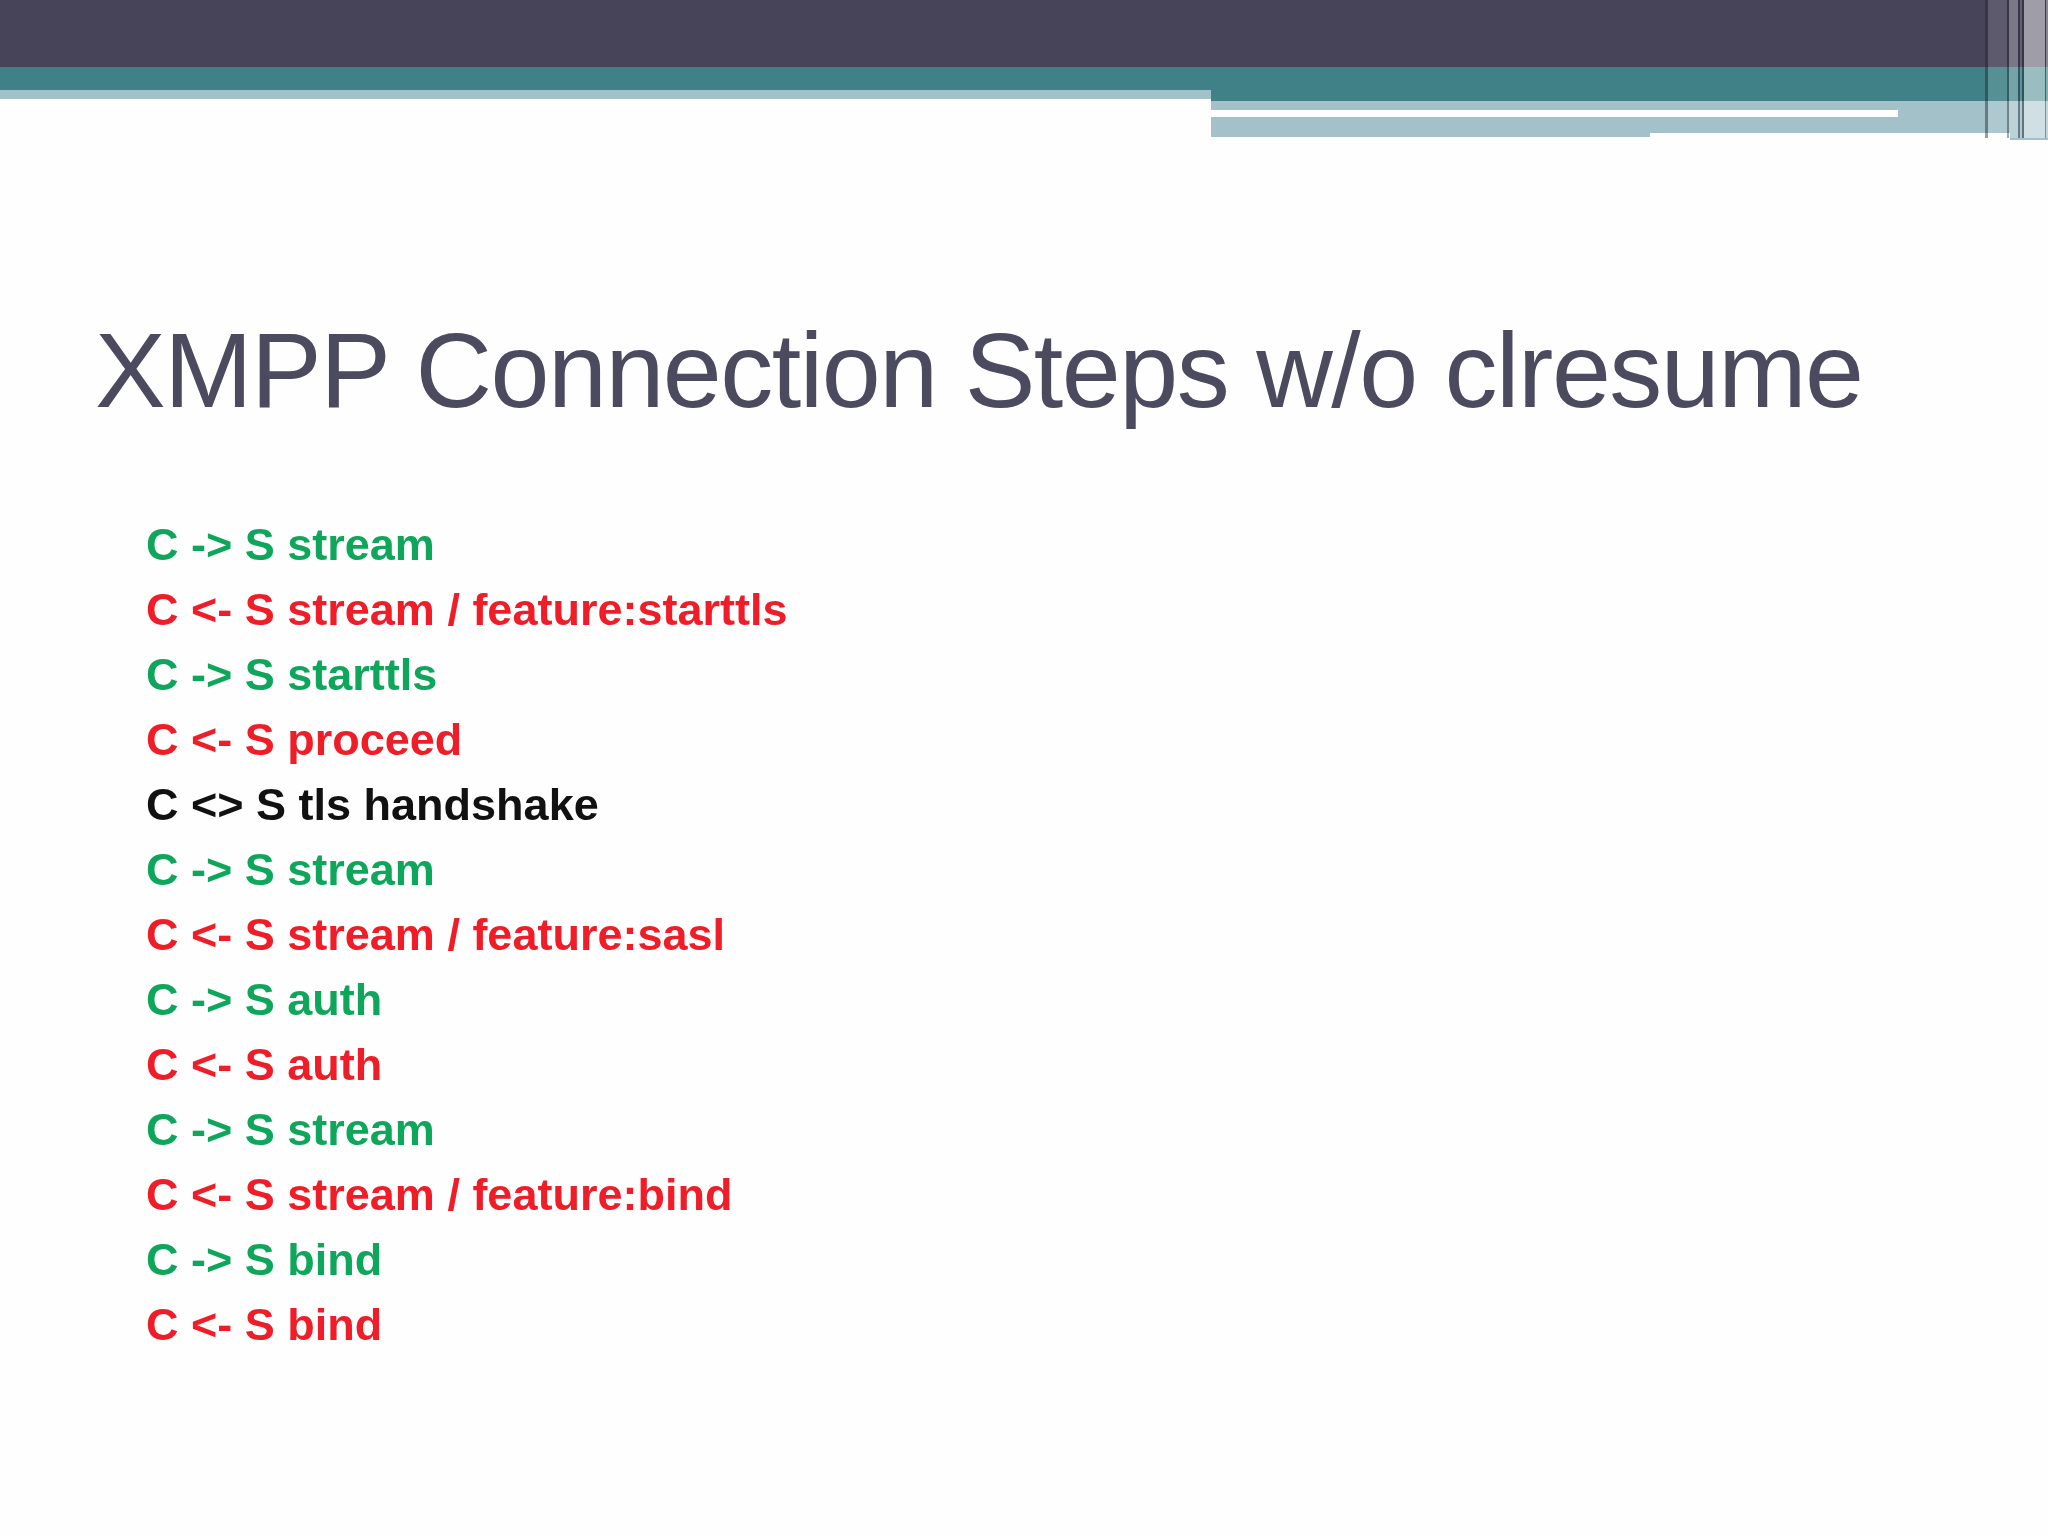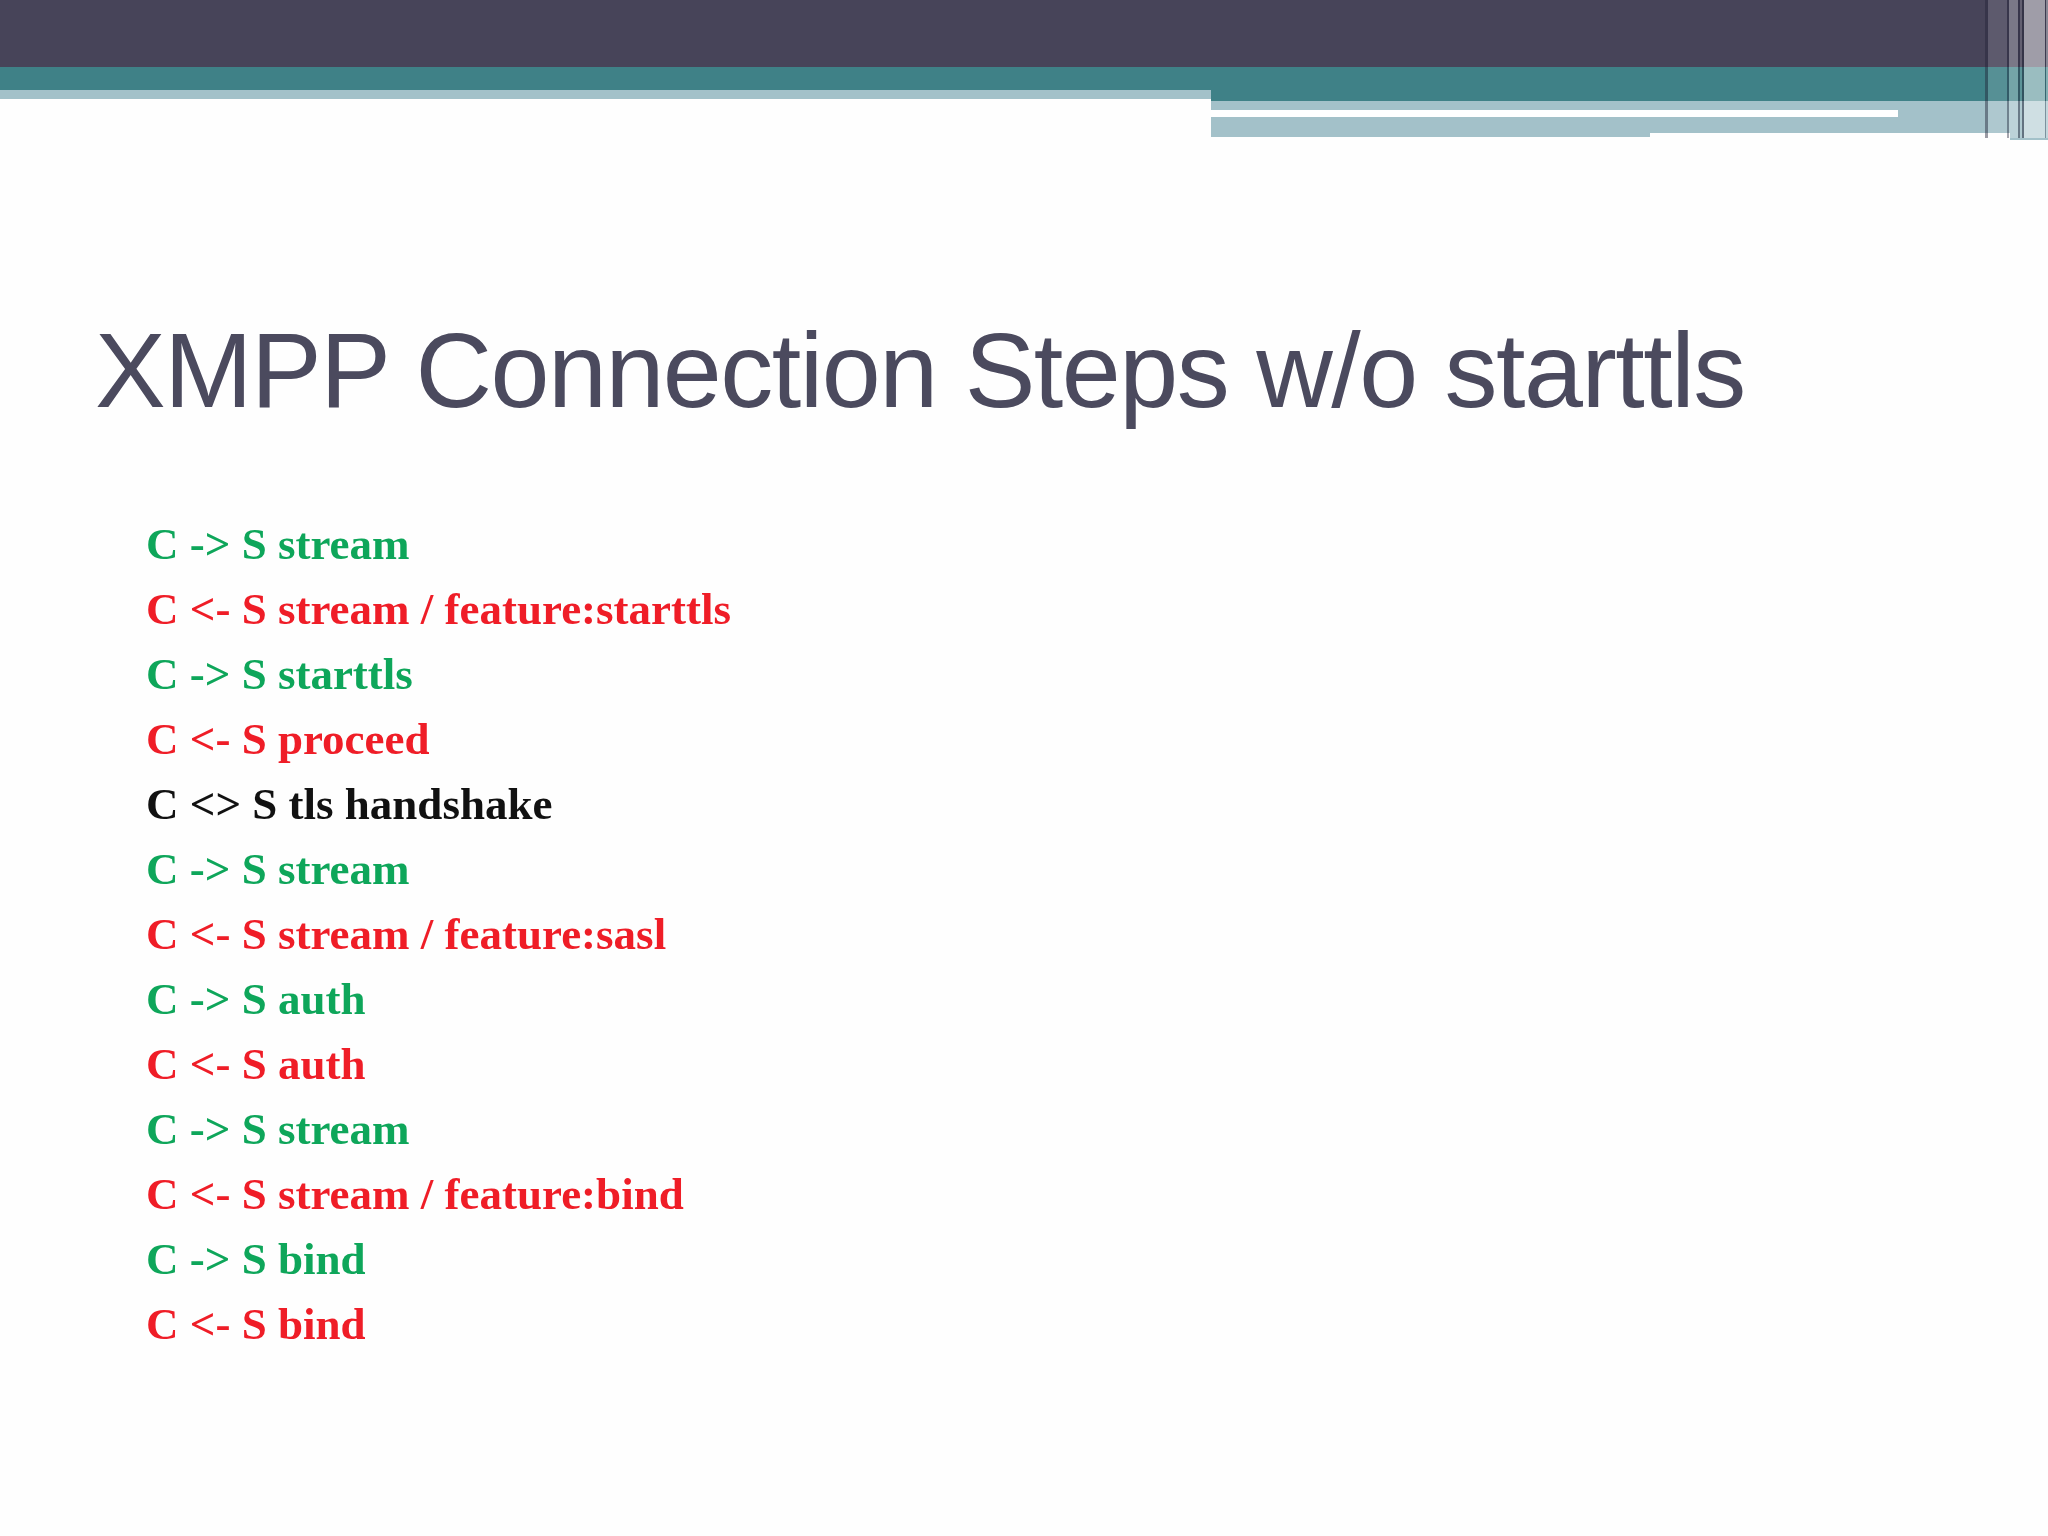--- a/index.html
+++ b/index.html
@@ -69,21 +69,21 @@
   .title{
     position:absolute;left:95px;top:317px;
     font-size:106px;line-height:1.0;
     letter-spacing:-1.5px;
     color:var(--c-title);
     white-space:nowrap;
   }
   
   .code-block{
     position:absolute;left:146px;top:512px;
-    font-family:Liberation Serif, serif;
+    font-family:Liberation Sans, sans-serif;
     font-size:45px;font-weight:bold;
     white-space:pre;
   }
   .code-line{
     height:65px;line-height:65px;
   }
 </style>
 </head>
 <body>
 
@@ -103,17 +103,17 @@
     <span class="es3"></span>
     <span class="es4"></span>
     <span class="es5"></span>
     <span class="es6"></span>
     <span class="es7"></span>
     <span class="es8"></span>
     <span class="es9"></span>
     <span class="es10"></span>
   </div>
 
-  <div class="title">XMPP Connection Steps w/o starttls</div>
+  <div class="title">XMPP Connection Steps w/o clresume</div>
 
   <div class="code-block" id="code-block"><div class="code-line" style="color: rgb(14, 166, 90);">C -&gt; S stream</div><div class="code-line" style="color: rgb(239, 29, 39);">C &lt;- S stream / feature:starttls</div><div class="code-line" style="color: rgb(14, 166, 90);">C -&gt; S starttls</div><div class="code-line" style="color: rgb(239, 29, 39);">C &lt;- S proceed</div><div class="code-line" style="color: rgb(17, 17, 17);">C &lt;&gt; S tls handshake</div><div class="code-line" style="color: rgb(14, 166, 90);">C -&gt; S stream</div><div class="code-line" style="color: rgb(239, 29, 39);">C &lt;- S stream / feature:sasl</div><div class="code-line" style="color: rgb(14, 166, 90);">C -&gt; S auth</div><div class="code-line" style="color: rgb(239, 29, 39);">C &lt;- S auth</div><div class="code-line" style="color: rgb(14, 166, 90);">C -&gt; S stream</div><div class="code-line" style="color: rgb(239, 29, 39);">C &lt;- S stream / feature:bind</div><div class="code-line" style="color: rgb(14, 166, 90);">C -&gt; S bind</div><div class="code-line" style="color: rgb(239, 29, 39);">C &lt;- S bind</div></div>
 
 </div>
 
 </body></html>

